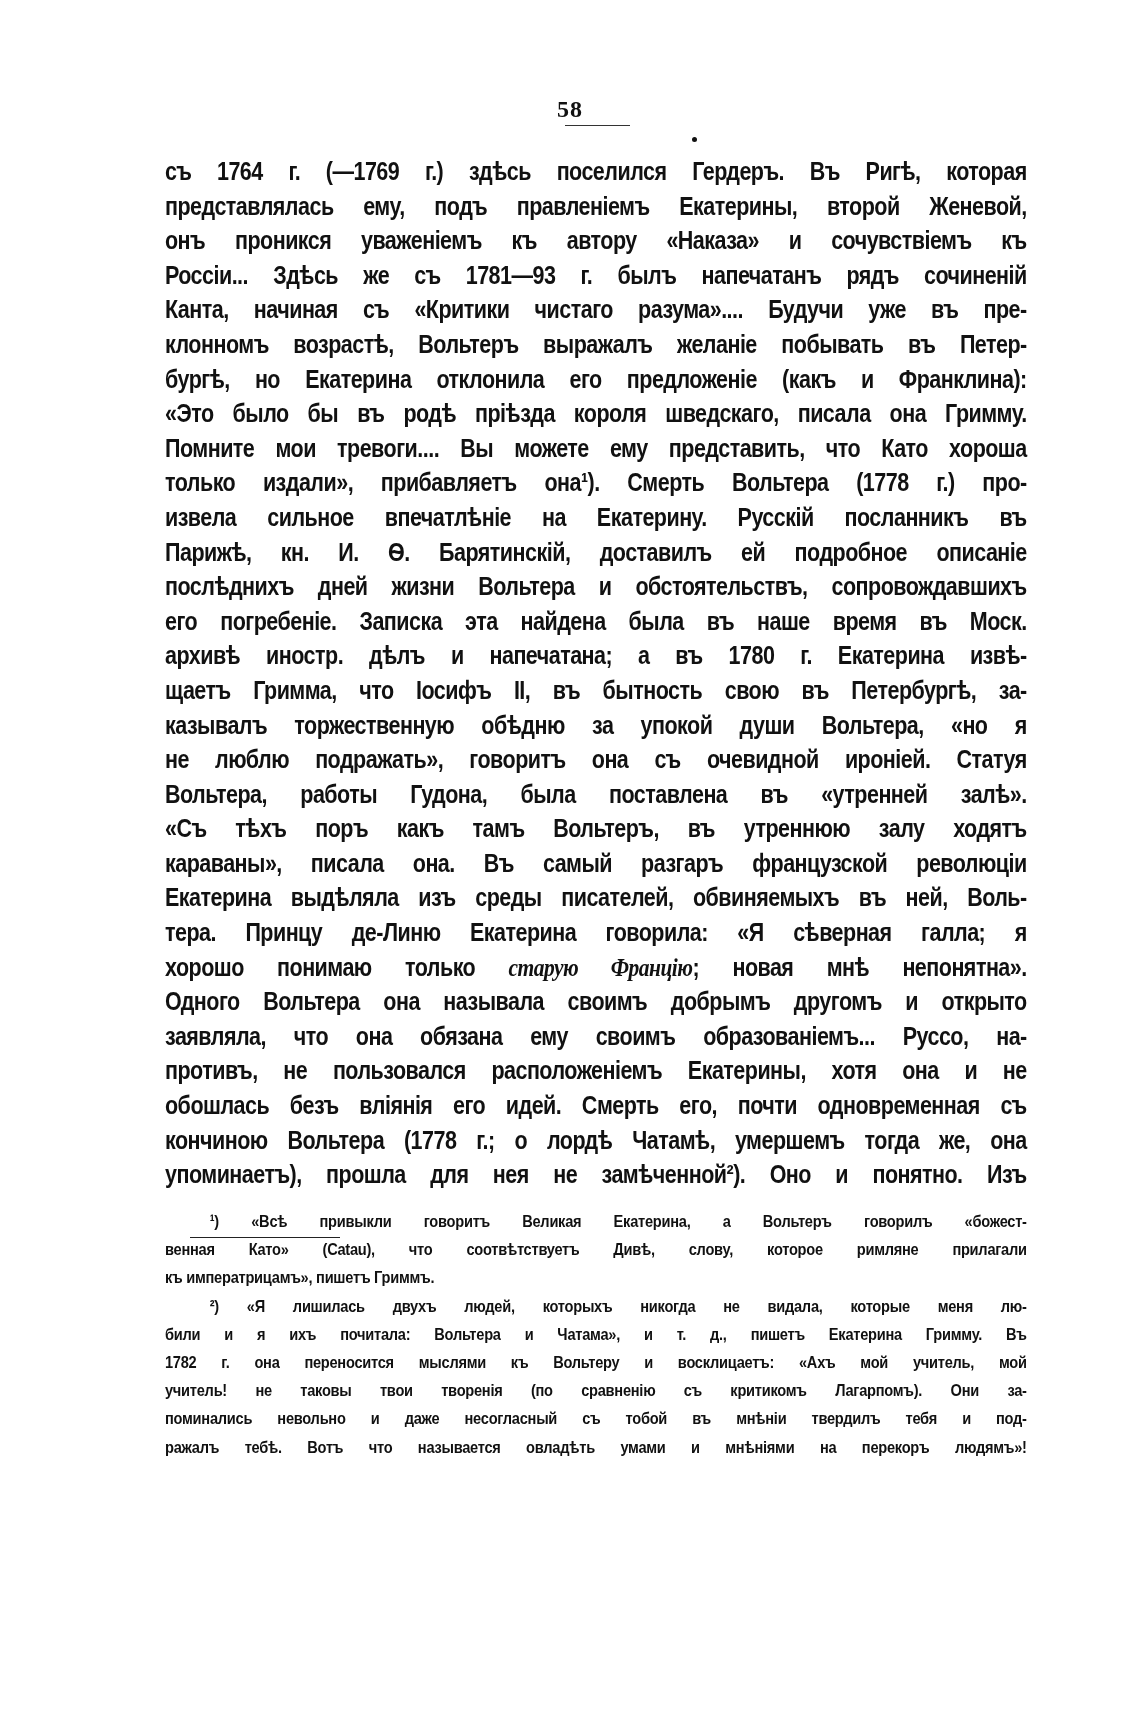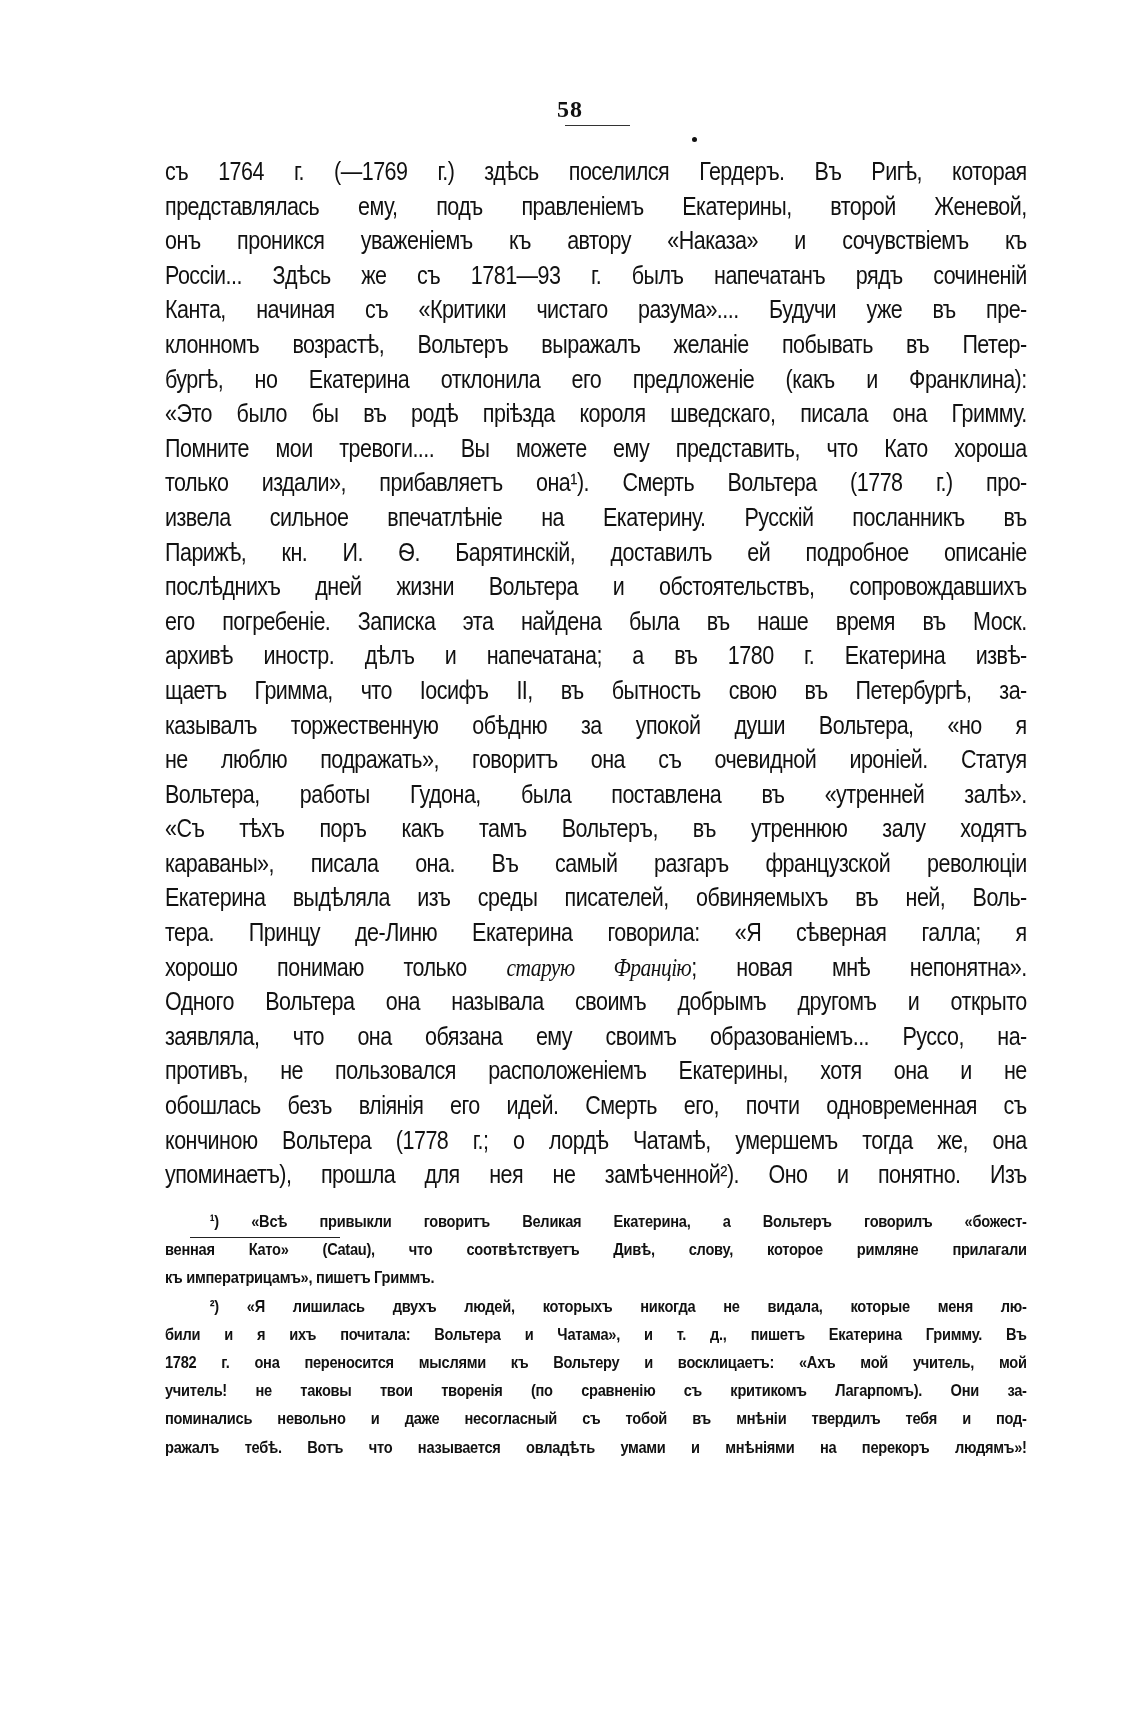--- a/index.html
+++ b/index.html
@@ -12,21 +12,21 @@
   .page-number {
     position: absolute; top: 96px; left: 0; width: 1140px; text-align: center;
     font-size: 24px; font-weight: bold; letter-spacing: 1px;
   }
   .header-rule {
     position: absolute; top: 125px; left: 565px; width: 65px; height: 0;
     border-top: 1px solid #333;
   }
   .dot { position: absolute; top: 137px; left: 692px; width: 5px; height: 5px; border-radius: 50%; background: #111; }
   .body-text {
-    position: absolute; left: 165px; top: 154px; width: 862px;
+    position: absolute; left: 165px; top: 154px; width: 862px; font-weight: bold;
   }
   .line {
     font-family: "Liberation Sans Narrow", "Liberation Sans", "DejaVu Sans", sans-serif;
     font-size: 25px; line-height: 34.6px; height: 34.6px;
     white-space: nowrap; text-align: justify; text-align-last: justify;
     letter-spacing: -0.6px;
     transform: scaleX(0.86); transform-origin: left center; width: 1002px;
   }
   .ital { font-style: italic; font-family: "Liberation Serif", serif; }
   .foot-rule {

